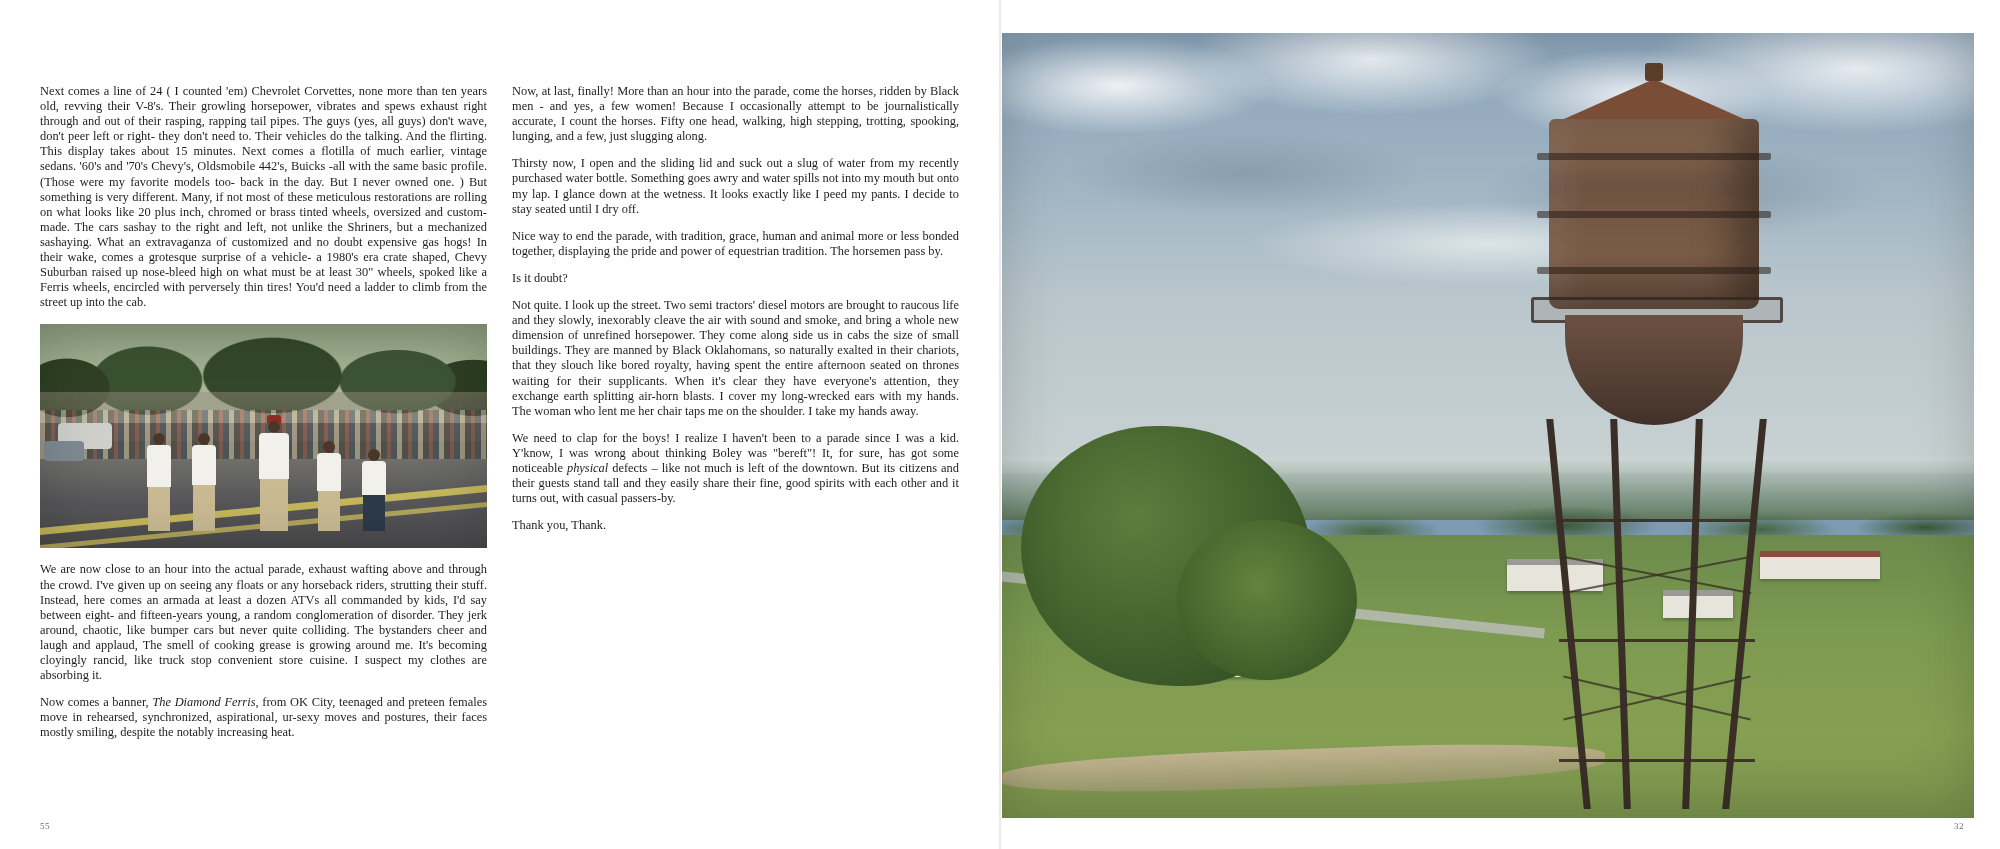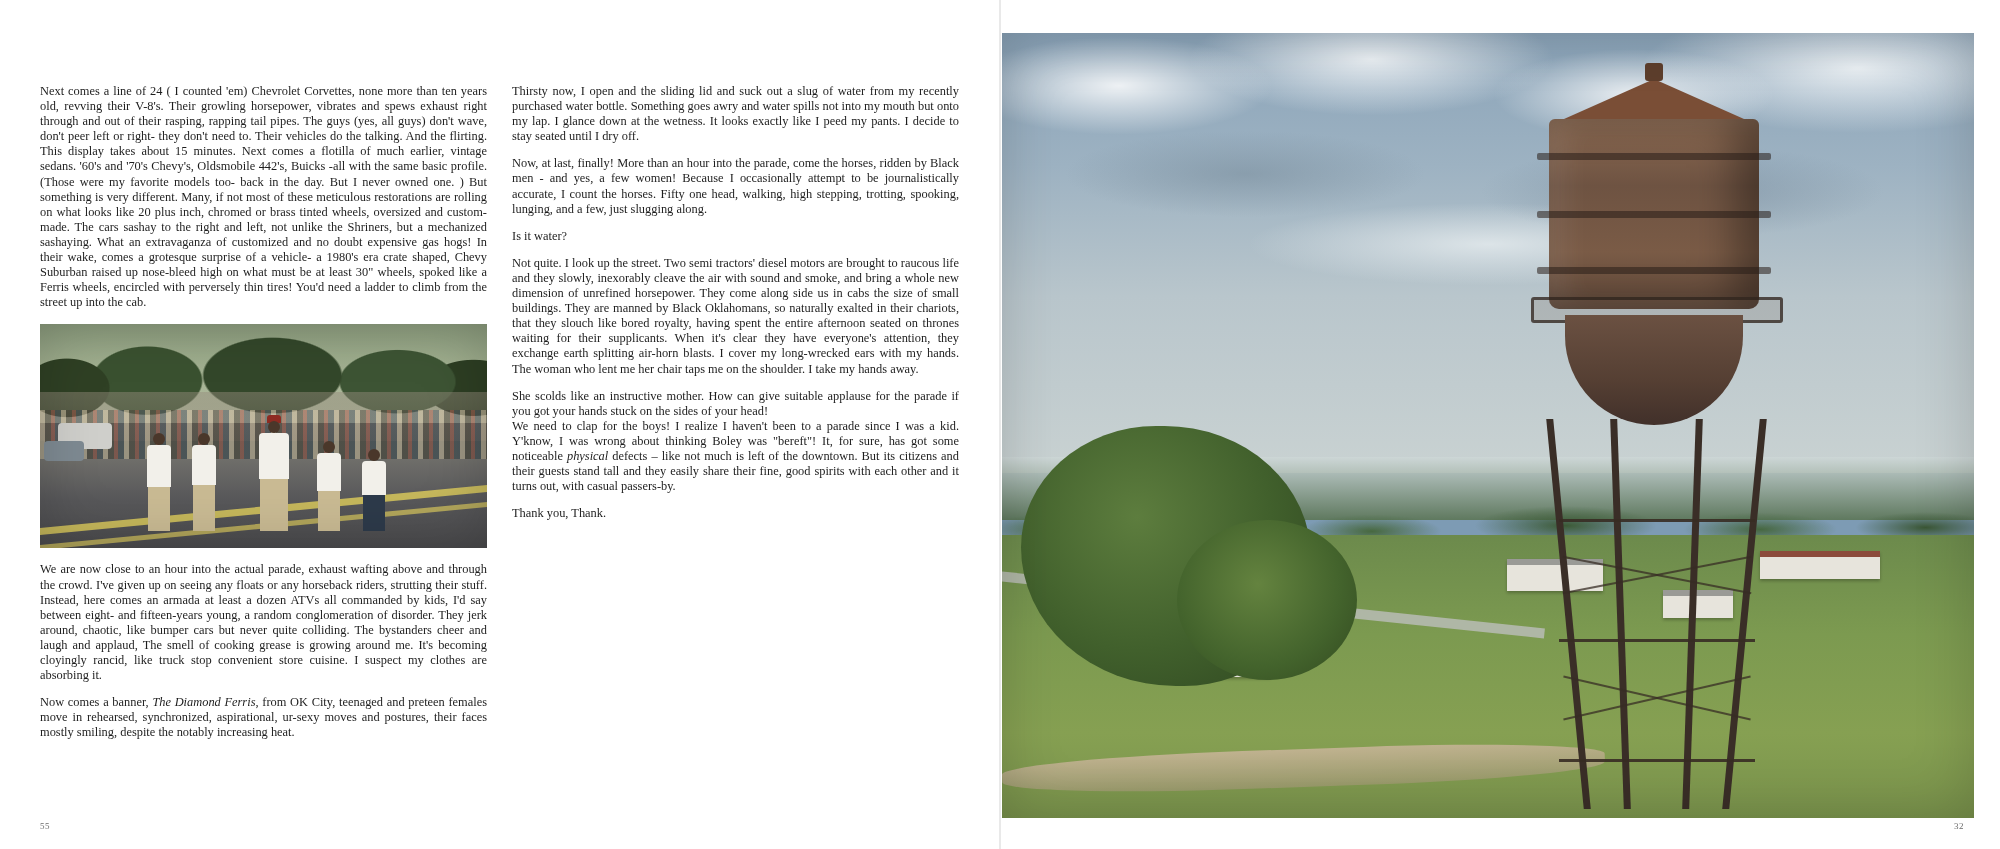--- a/index.html
+++ b/index.html
@@ -342,25 +342,25 @@
         </div>
 
         <p>We are now close to an hour into the actual parade, exhaust wafting above and through the crowd. I've given up on seeing any floats or any horseback riders, strutting their stuff. Instead, here comes an armada at least a dozen ATVs all commanded by kids, I'd say between eight- and fifteen-years young, a random conglomeration of disorder. They jerk around, chaotic, like bumper cars but never quite colliding. The bystanders cheer and laugh and applaud, The smell of cooking grease is growing around me. It's becoming cloyingly rancid, like truck stop convenient store cuisine.  I suspect my clothes are absorbing it.</p>
 
         <p>
           <span>Now comes a banner, </span><em>The Diamond Ferris</em><span>, from OK City, teenaged and preteen females move in rehearsed, synchronized, aspirational, ur-sexy moves and postures, their faces mostly smiling, despite the notably increasing heat.</span>
         </p>
       </div>
 
       <div class="col">
+        <p>Now, at last, finally! More than an hour into the parade, come the horses, ridden by Black men - and yes, a few women!  Because I occasionally attempt to be journalistically accurate, I count the horses.  Fifty one head, walking, high stepping, trotting, spooking, lunging, and a few, just slugging along.</p>
         <p>Thirsty now, I open and the sliding lid and suck out a slug of water from my recently purchased water bottle. Something goes awry and water spills not into my mouth but onto my lap. I glance down at the wetness. It looks exactly like I peed my pants. I decide to stay seated until I dry off.</p>
-        <p>Now, at last, finally! More than an hour into the parade, come the horses, ridden by Black men - and yes, a few women!  Because I occasionally attempt to be journalistically accurate, I count the horses.  Fifty one head, walking, high stepping, trotting, spooking, lunging, and a few, just slugging along.</p>
-        <p>Is it water?</p>
+        <p>Nice way to end the parade, with tradition, grace, human and animal more or less bonded together, displaying the pride and power of equestrian tradition. The horsemen pass by.</p>
+        <p>Is it doubt?</p>
         <p>Not quite. I look up the street. Two semi tractors' diesel motors are brought to raucous life and they slowly, inexorably cleave the air with sound and smoke, and bring a whole new dimension of unrefined horsepower. They come along side us in cabs the size of small buildings. They are manned by Black Oklahomans, so naturally exalted in their chariots, that they slouch like bored royalty, having spent the entire afternoon seated on thrones waiting for their supplicants.  When it's clear they have everyone's attention, they exchange earth splitting air-horn blasts.  I cover my long-wrecked ears with my hands. The woman who lent me her chair taps me on the shoulder. I take my hands away.</p>
-        <p class="tight">She scolds like an instructive mother. How can give suitable applause for the parade if you got your hands stuck on the sides of your head!</p>
         <p>
           <span>We need to clap for the boys! I realize I haven't been to a parade since I was a kid.  Y'know, I was wrong about thinking Boley was "bereft"!  It, for sure, has got some noticeable </span><em>physical</em><span> defects – like not much is left of the downtown. But its citizens and their guests stand tall and they easily share their fine, good spirits with each other and it turns out, with casual passers-by.</span>
         </p>
         <p>Thank you, Thank.</p>
       </div>
 
     </div>
 
     <div class="folio folio-left">55</div>
   </div>

